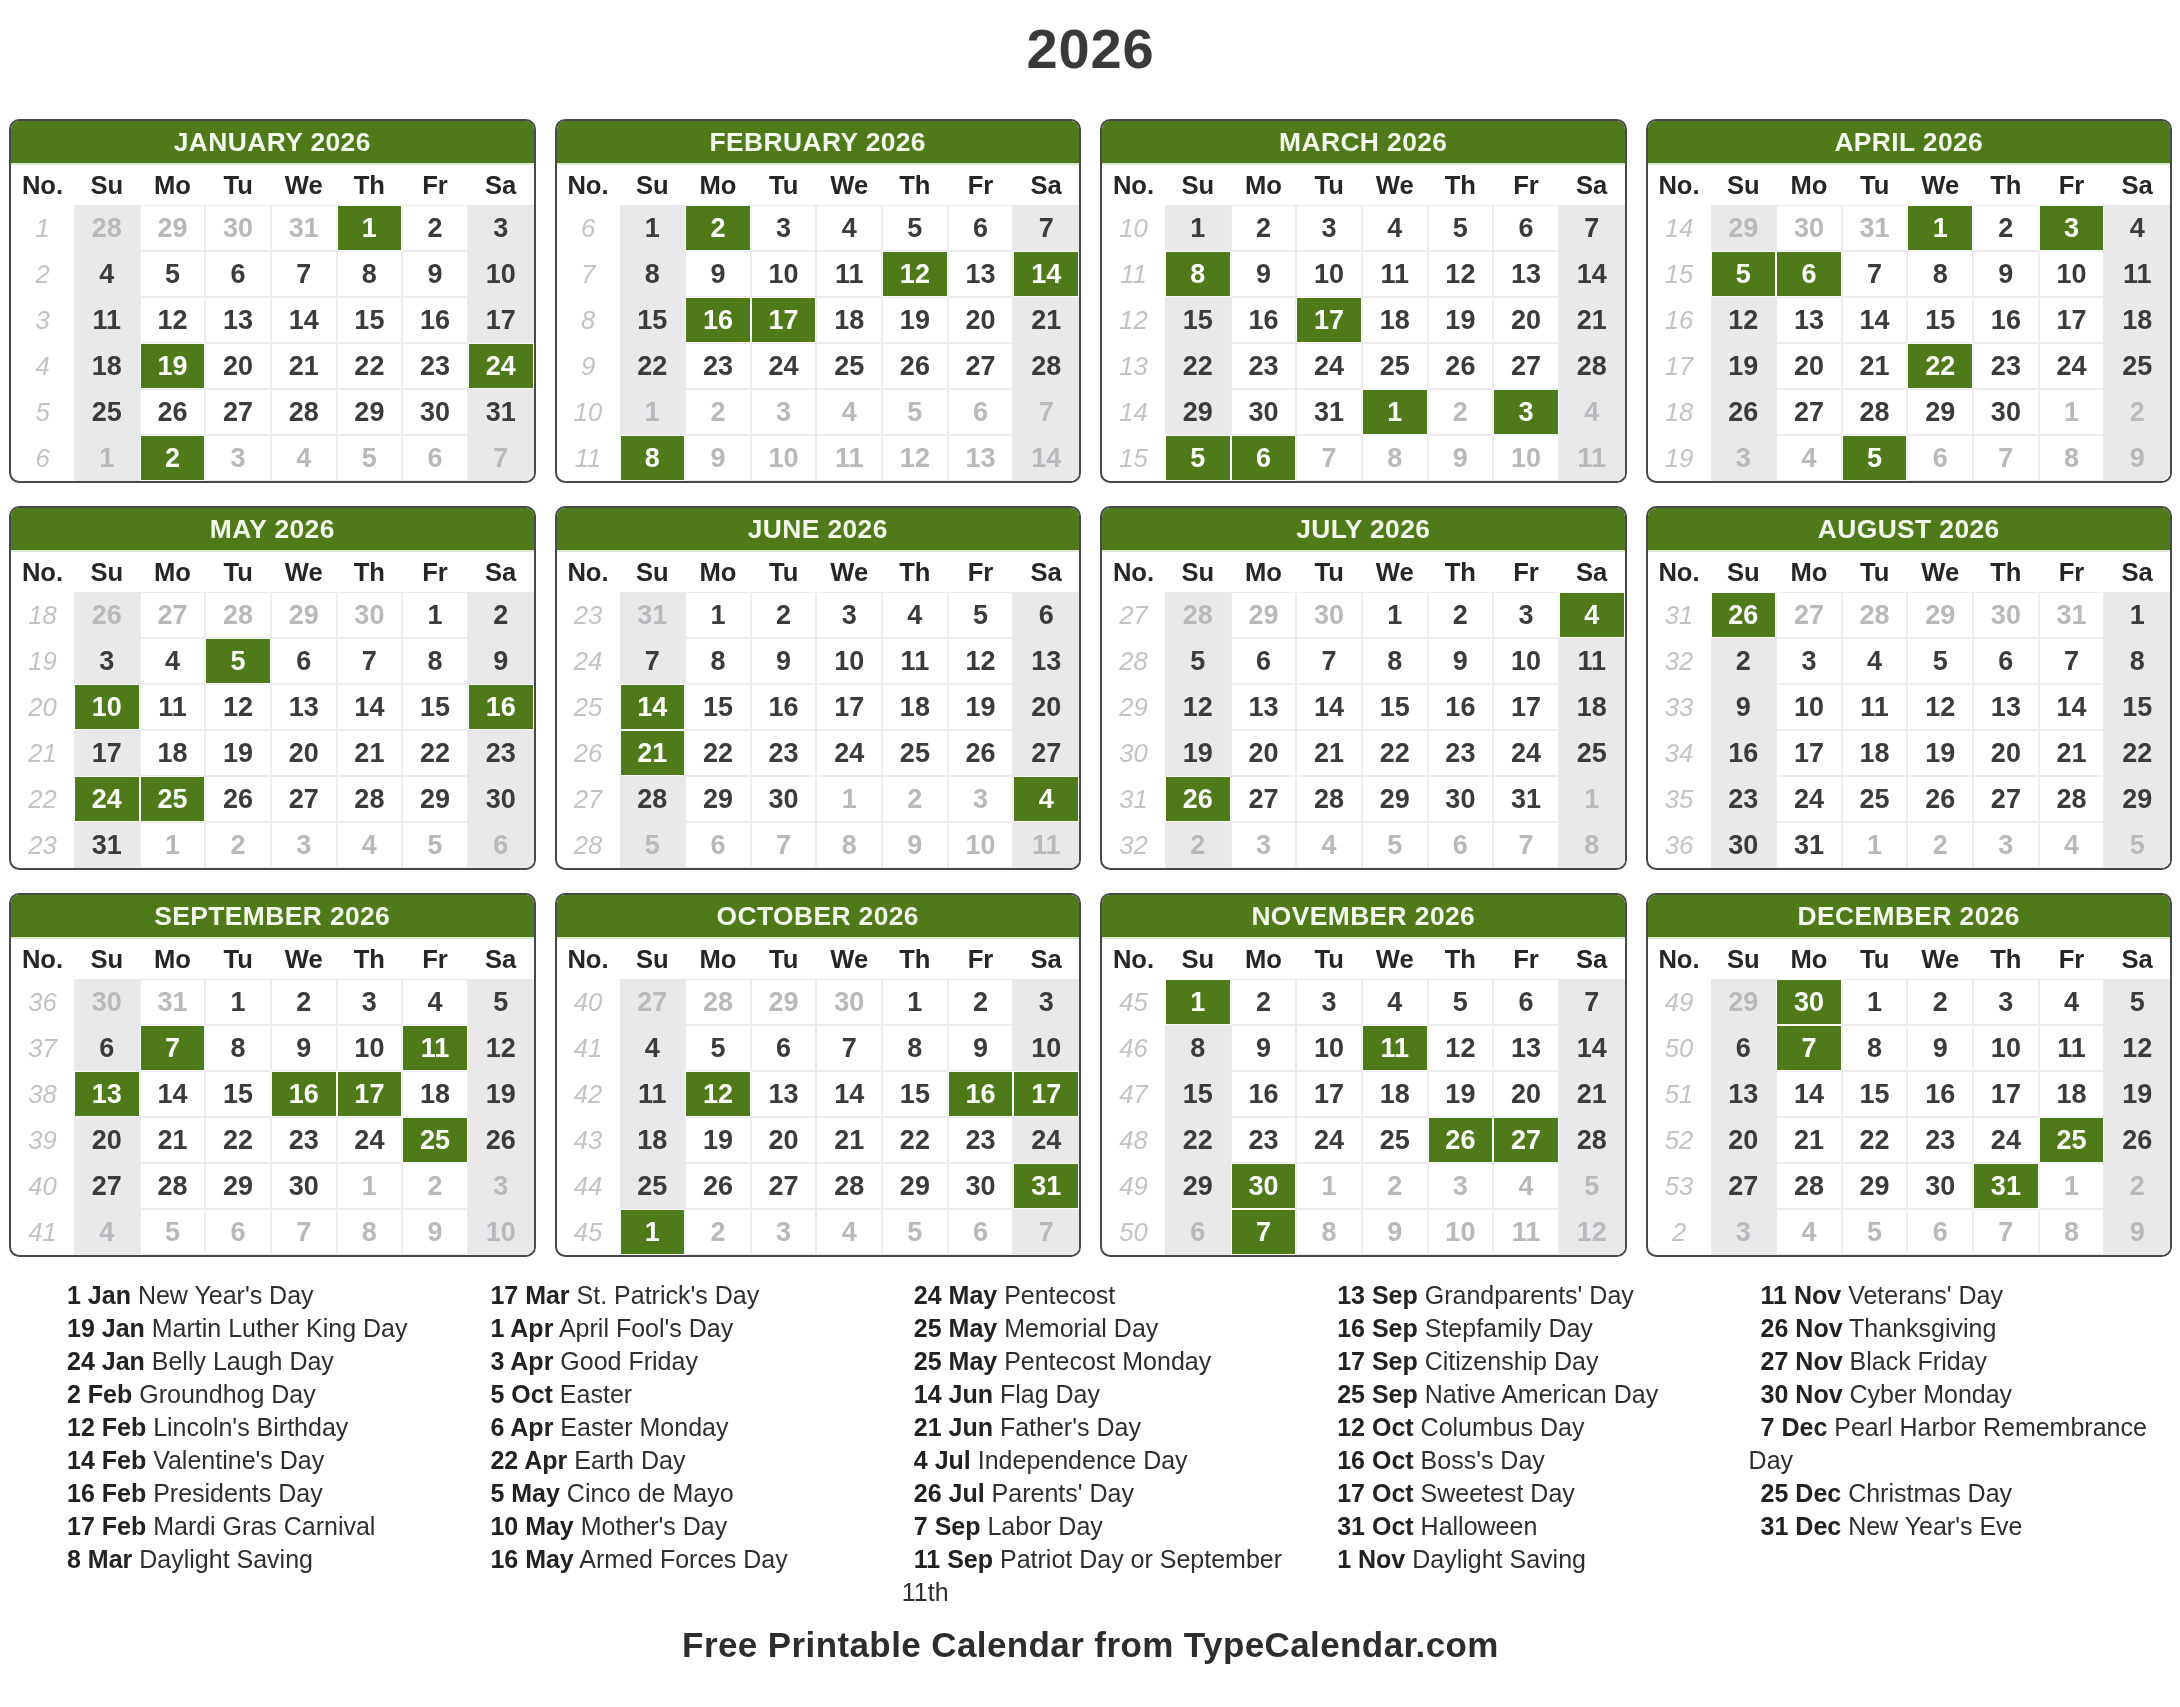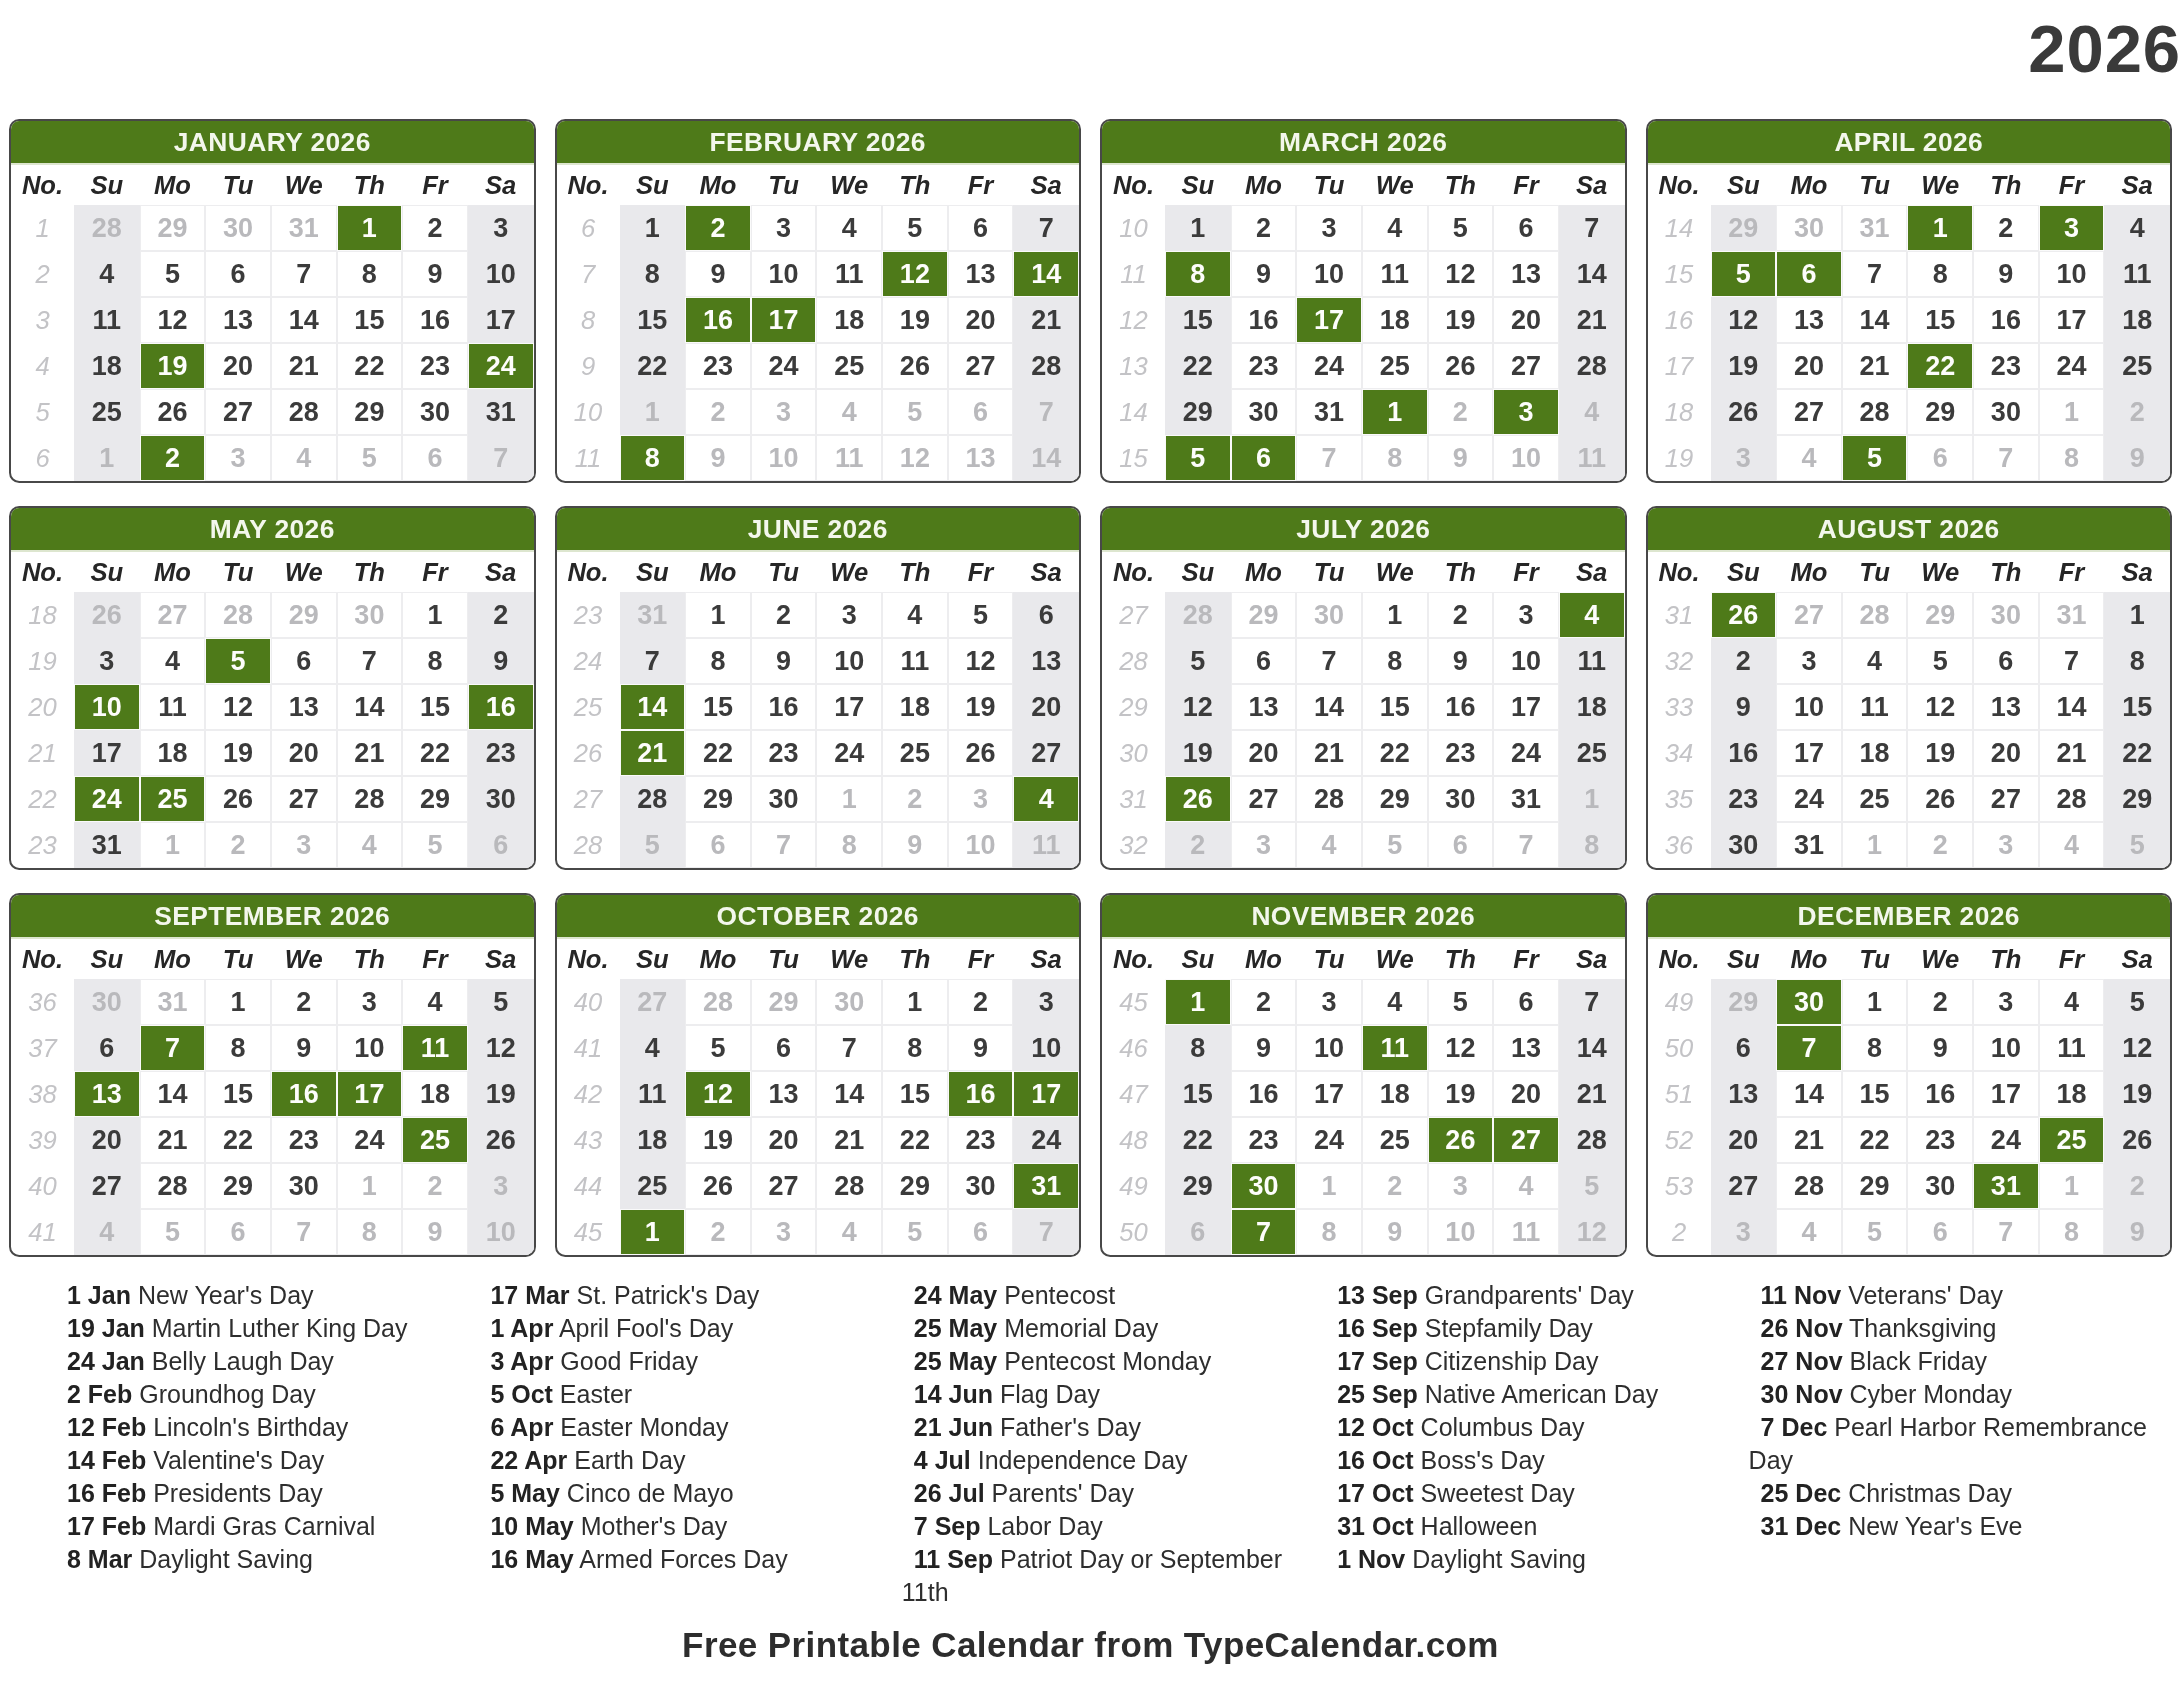--- a/index.html
+++ b/index.html
@@ -1,39 +1,39 @@
 <!DOCTYPE html>
 <html style="font-size:13.6px"><head>
 <meta charset="utf-8">
 <style>
   html,body { margin:0; padding:0; }
   body {
     width:2181px; height:1707px; background:#ffffff; overflow:hidden;
     font-family:"Liberation Sans", sans-serif;
   }
   .year-title {
-    text-align:right; font-size:67px; line-height:78px; height:78px;
+    text-align:center; font-size:56px; line-height:78px; height:78px;
     margin:10.2px 0 0 0; font-weight:600; color:#3a3a3a; letter-spacing:0.9px;
   }
   .months-grid {
     display:grid; grid-template-columns:repeat(4,1fr);
     gap:23px 19px; padding:0 9px; margin-top:31px;
   }
   .month-panel {
     border:2.6px solid #484848; border-radius:10.2px; overflow:hidden; background:#fff;
   }
   .month-title {
     background:#4e7a19; color:#f3f7ec; font-weight:bold; font-size:26.4px;
     letter-spacing:0.4px; text-align:center; height:42px; line-height:42px;
     border-bottom:2.6px solid #dde6cf;
   }
   .dow-row {
     display:grid; grid-template-columns:63px repeat(7,1fr);
     height:40px; align-items:center; text-align:center;
-    font-weight:bold; font-size:25.6px; color:#262626;font-style:italic;
+    font-weight:bold; font-size:25.6px; color:#262626;
   }
   .weeks {
     display:grid; grid-template-columns:63px repeat(7,1fr);
     grid-auto-rows:46px;
   }
   .cell { display:flex; align-items:center; justify-content:center; font-size:27px; box-sizing:border-box; }
   .wk   { color:#c3c3c6; font-style:italic; font-size:25.6px; }
   .day  { color:#3b3b3b; font-weight:bold; background:#fff; border:0.9px solid #ededef; }
   .day.wknd  { background:#e9e9ec; border-color:#e9e9ec; }
   .day.muted { color:#b9b9bc; }

